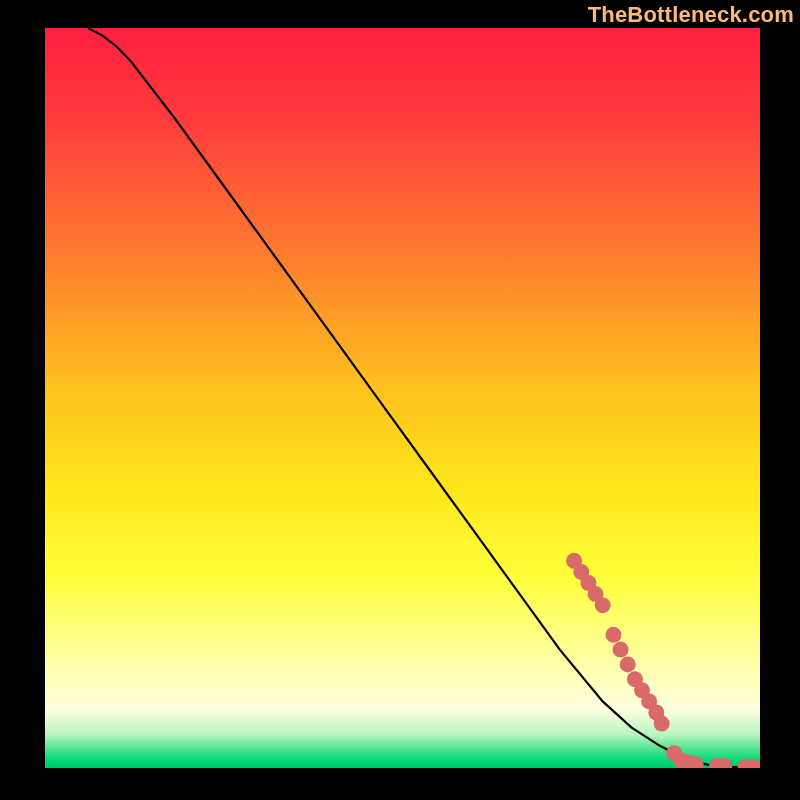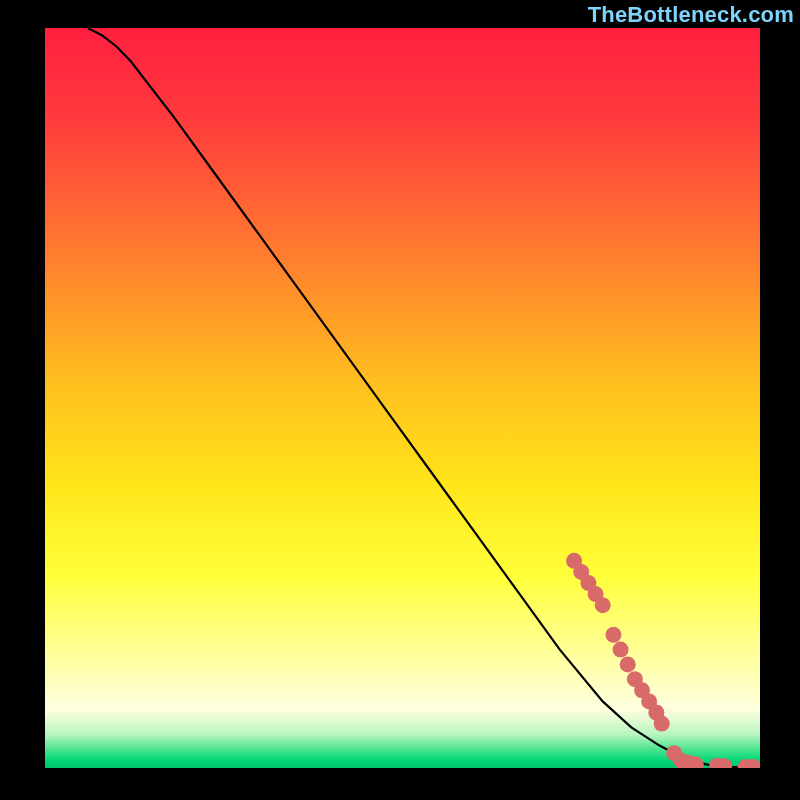--- a/index.html
+++ b/index.html
@@ -10,21 +10,21 @@
     height: 800px;
     background: #000;
   }
   .watermark {
     position: absolute;
     top: 2px;
     right: 6px;
     font-family: Arial, Helvetica, sans-serif;
     font-size: 22px;
     font-weight: 600;
-    color: #7dd3fc;
+    color: #fdba74;
     letter-spacing: 0.2px;
     user-select: none;
   }
   svg.plot {
     position: absolute;
     left: 0;
     top: 0;
     width: 800px;
     height: 800px;
     display: block;

